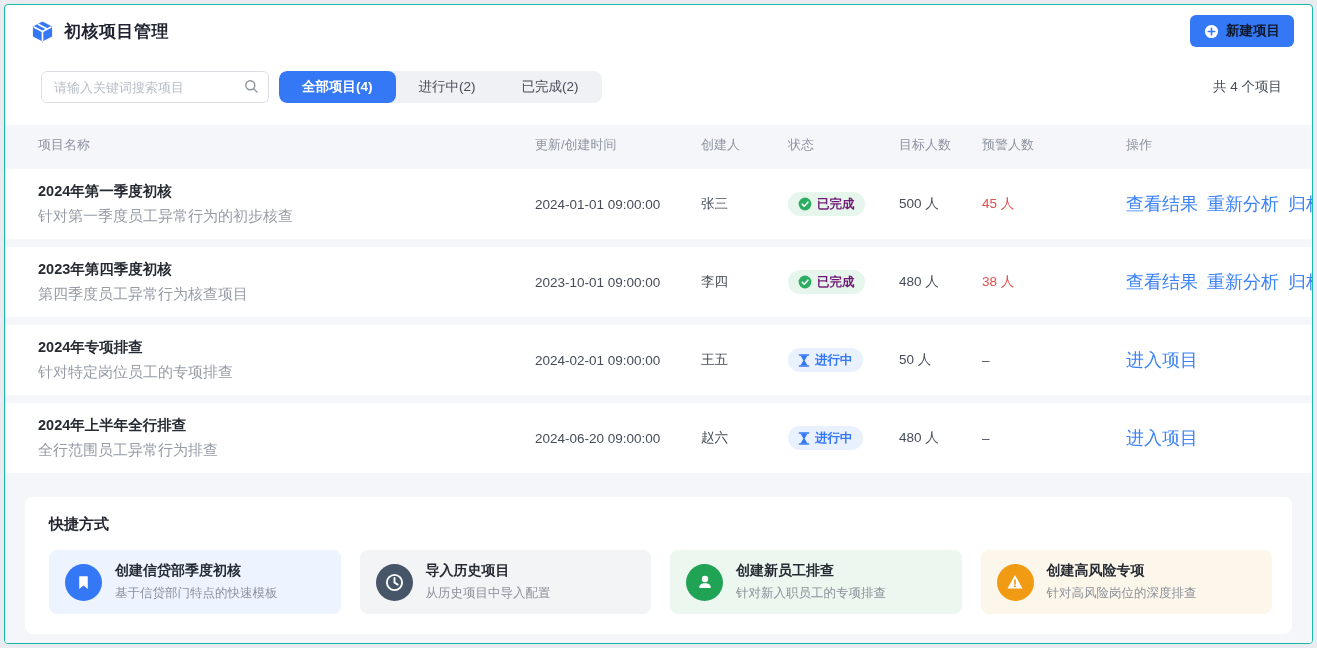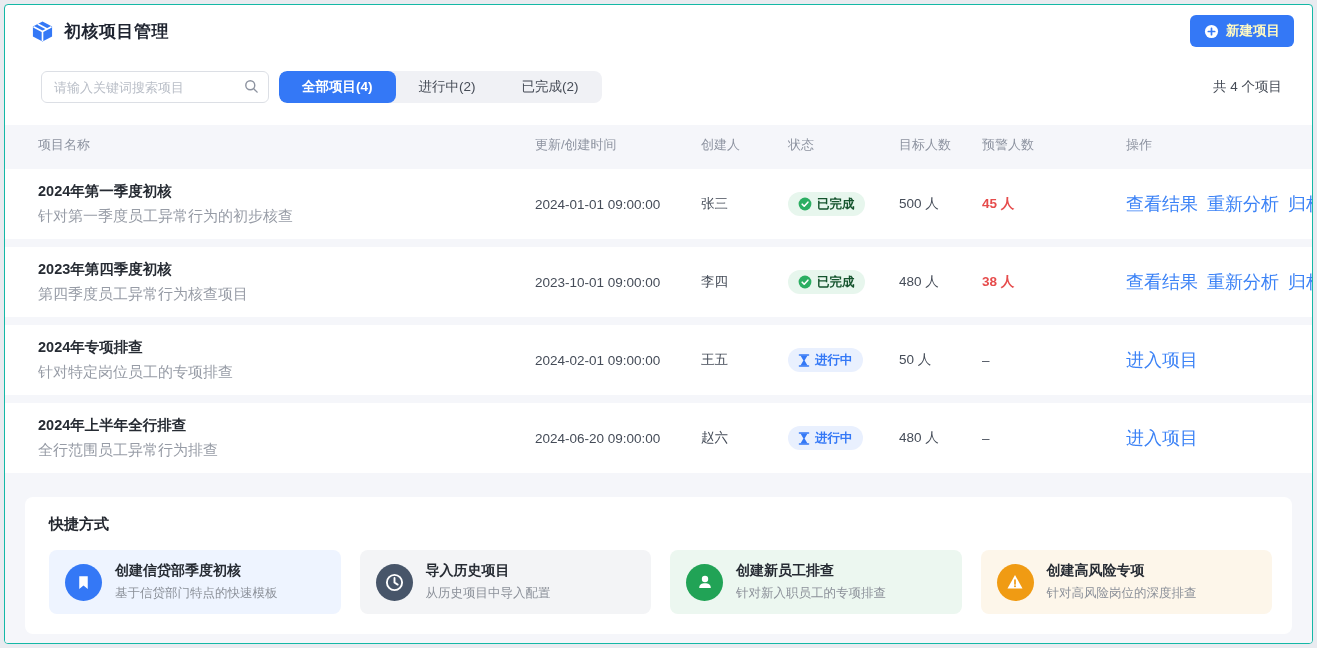--- a/index.html
+++ b/index.html
@@ -21,21 +21,21 @@
   .header {
     height: 52px; flex: 0 0 auto;
     display: flex; align-items: center;
     padding: 0 18px 0 26px;
   }
   .logo { width: 23px; height: 23px; margin-right: 10px; flex: 0 0 auto; }
   .page-title { font-size: 17px; font-weight: bold; color: #1f2430; letter-spacing: .5px; }
   .spacer { flex: 1; }
   .btn-primary {
     display: flex; align-items: center; gap: 7px;
-    background: #3478f6; color: #fef9c3;
+    background: #3478f6; color: #0f172a;
     border: none; border-radius: 6px;
     height: 32px; padding: 0 14px;
     font-size: 13.5px; font-weight: bold; cursor: pointer;
     font-family: inherit;
   }
   
   .toolbar {
     display: flex; align-items: center;
     padding: 14px 26px 0 36px; flex: 0 0 auto;
   }
@@ -76,23 +76,23 @@
   }
   .trow + .trow { margin-top: 8px; }
   .cell-name { padding-right: 20px; }
   .row-title { font-size: 14.5px; font-weight: bold; color: #262b33; margin-bottom: 6px; }
   .row-subtitle { font-size: 15px; color: #979ca6; }
   .badge {
     display: inline-flex; align-items: center; gap: 5px;
     height: 24px; padding: 0 10px; border-radius: 12px;
     font-size: 12.5px; font-weight: bold; width: fit-content;
   }
-  .badge.done { background: #e7f6ed; color: #14532d; }
+  .badge.done { background: #e7f6ed; color: #701a75; }
   .badge.running { background: #e9f0fe; color: #3478f6; }
-  .warn-red { color: #e64c4c; font-weight: bold; }
+  .warn-red { color: #e64c4c; }
   .cell-actions { display: flex; gap: 9px; white-space: nowrap; }
   .action-link { color: #3b82f6; font-size: 18px; text-decoration: none; cursor: pointer; }
   
   .shortcuts-card {
     background: #fff; border-radius: 8px;
     margin: 24px 20px 0 20px; padding: 18px 20px 20px 24px;
     flex: 0 0 auto;
   }
   .shortcuts-title { font-size: 15px; font-weight: bold; color: #23272f; margin-bottom: 16px; }
   .shortcut-row { display: flex; gap: 19px; }

